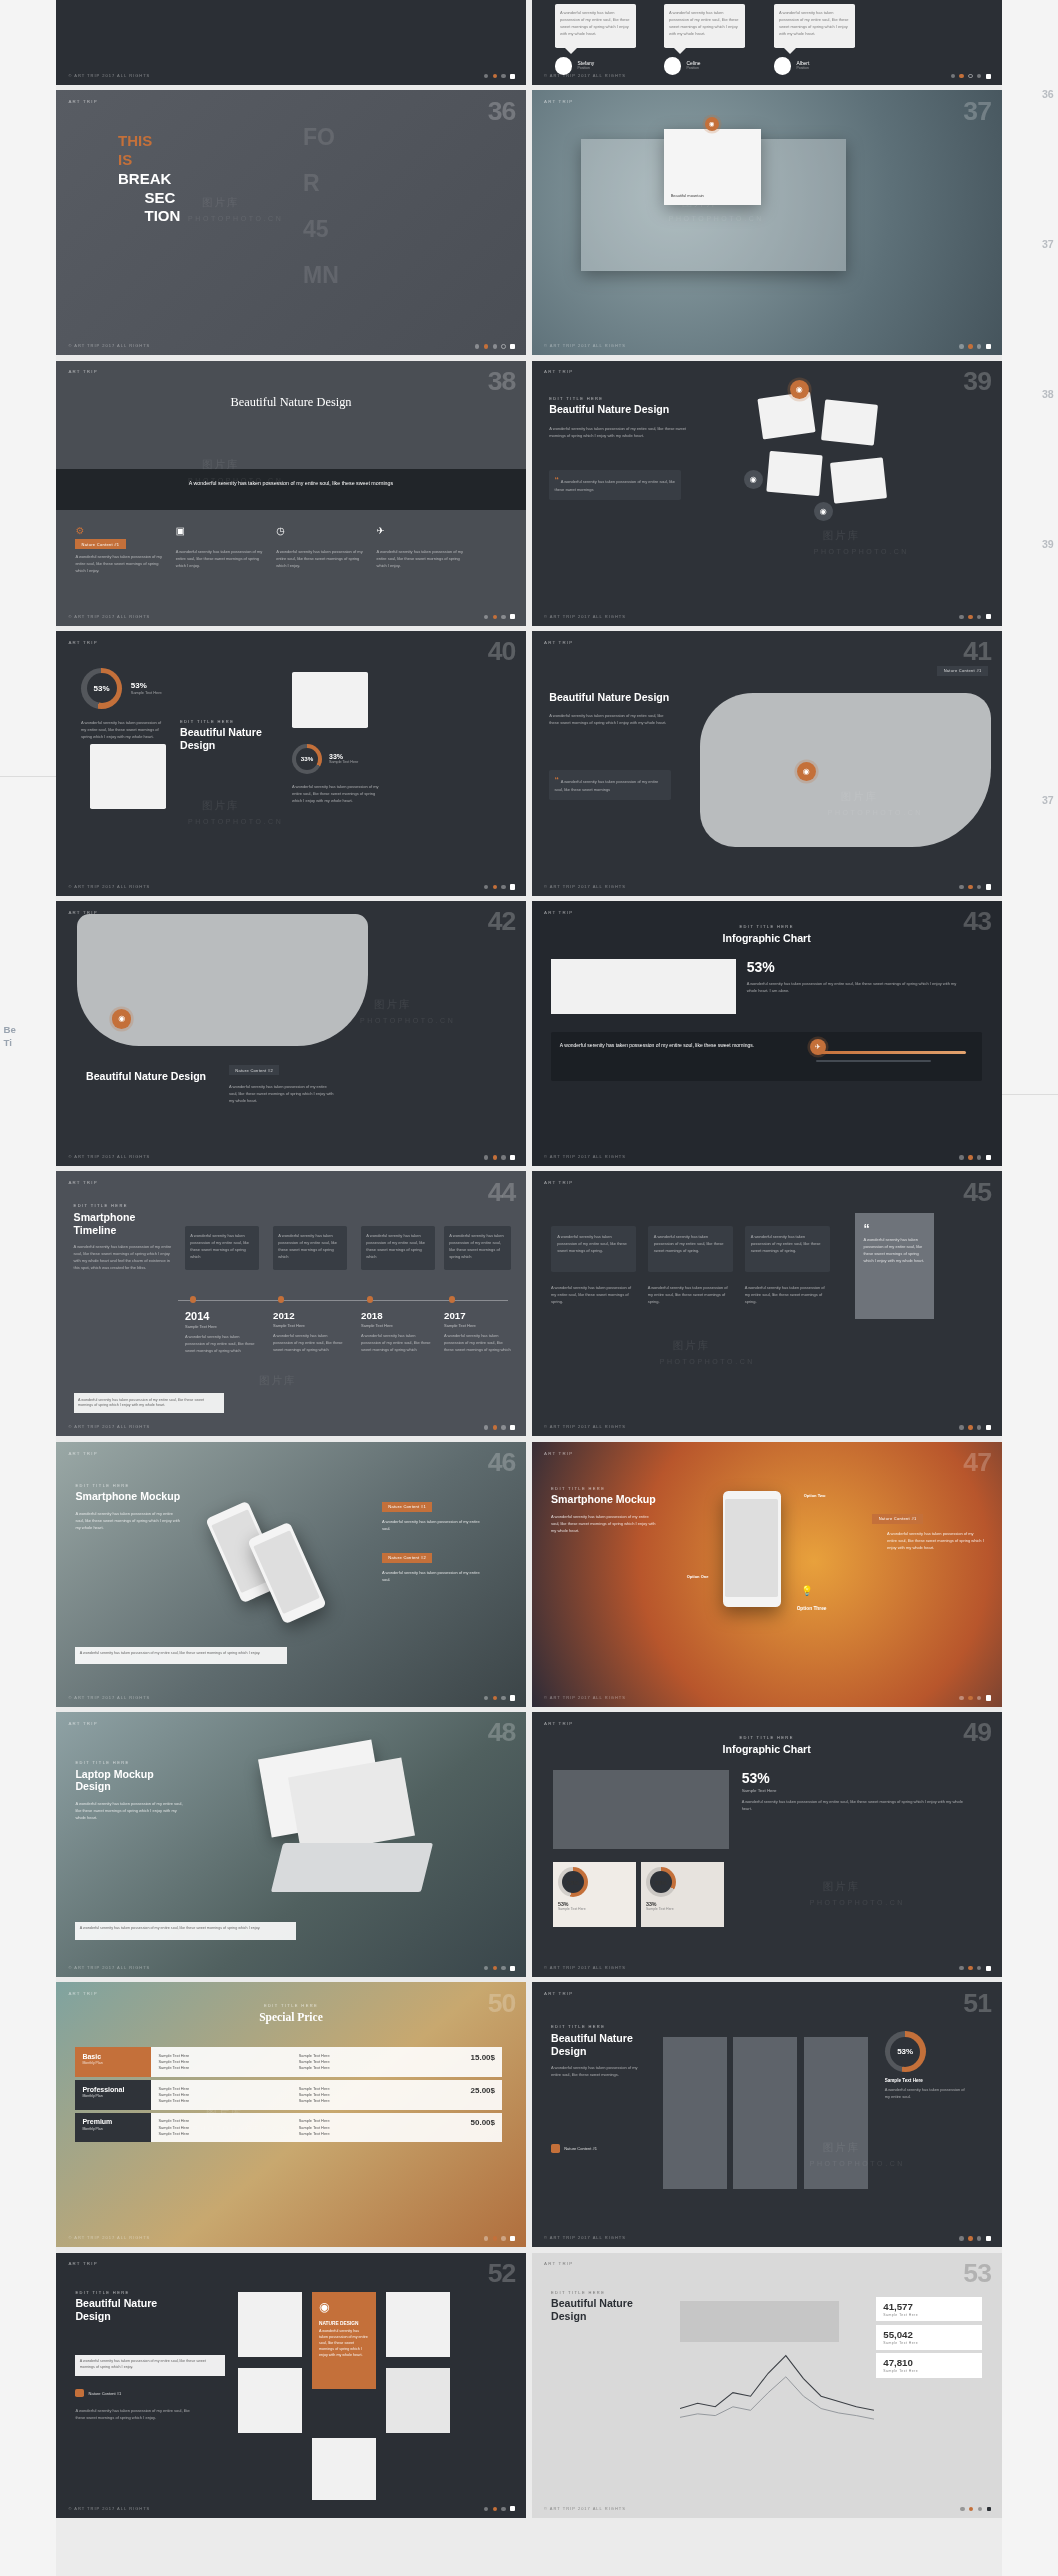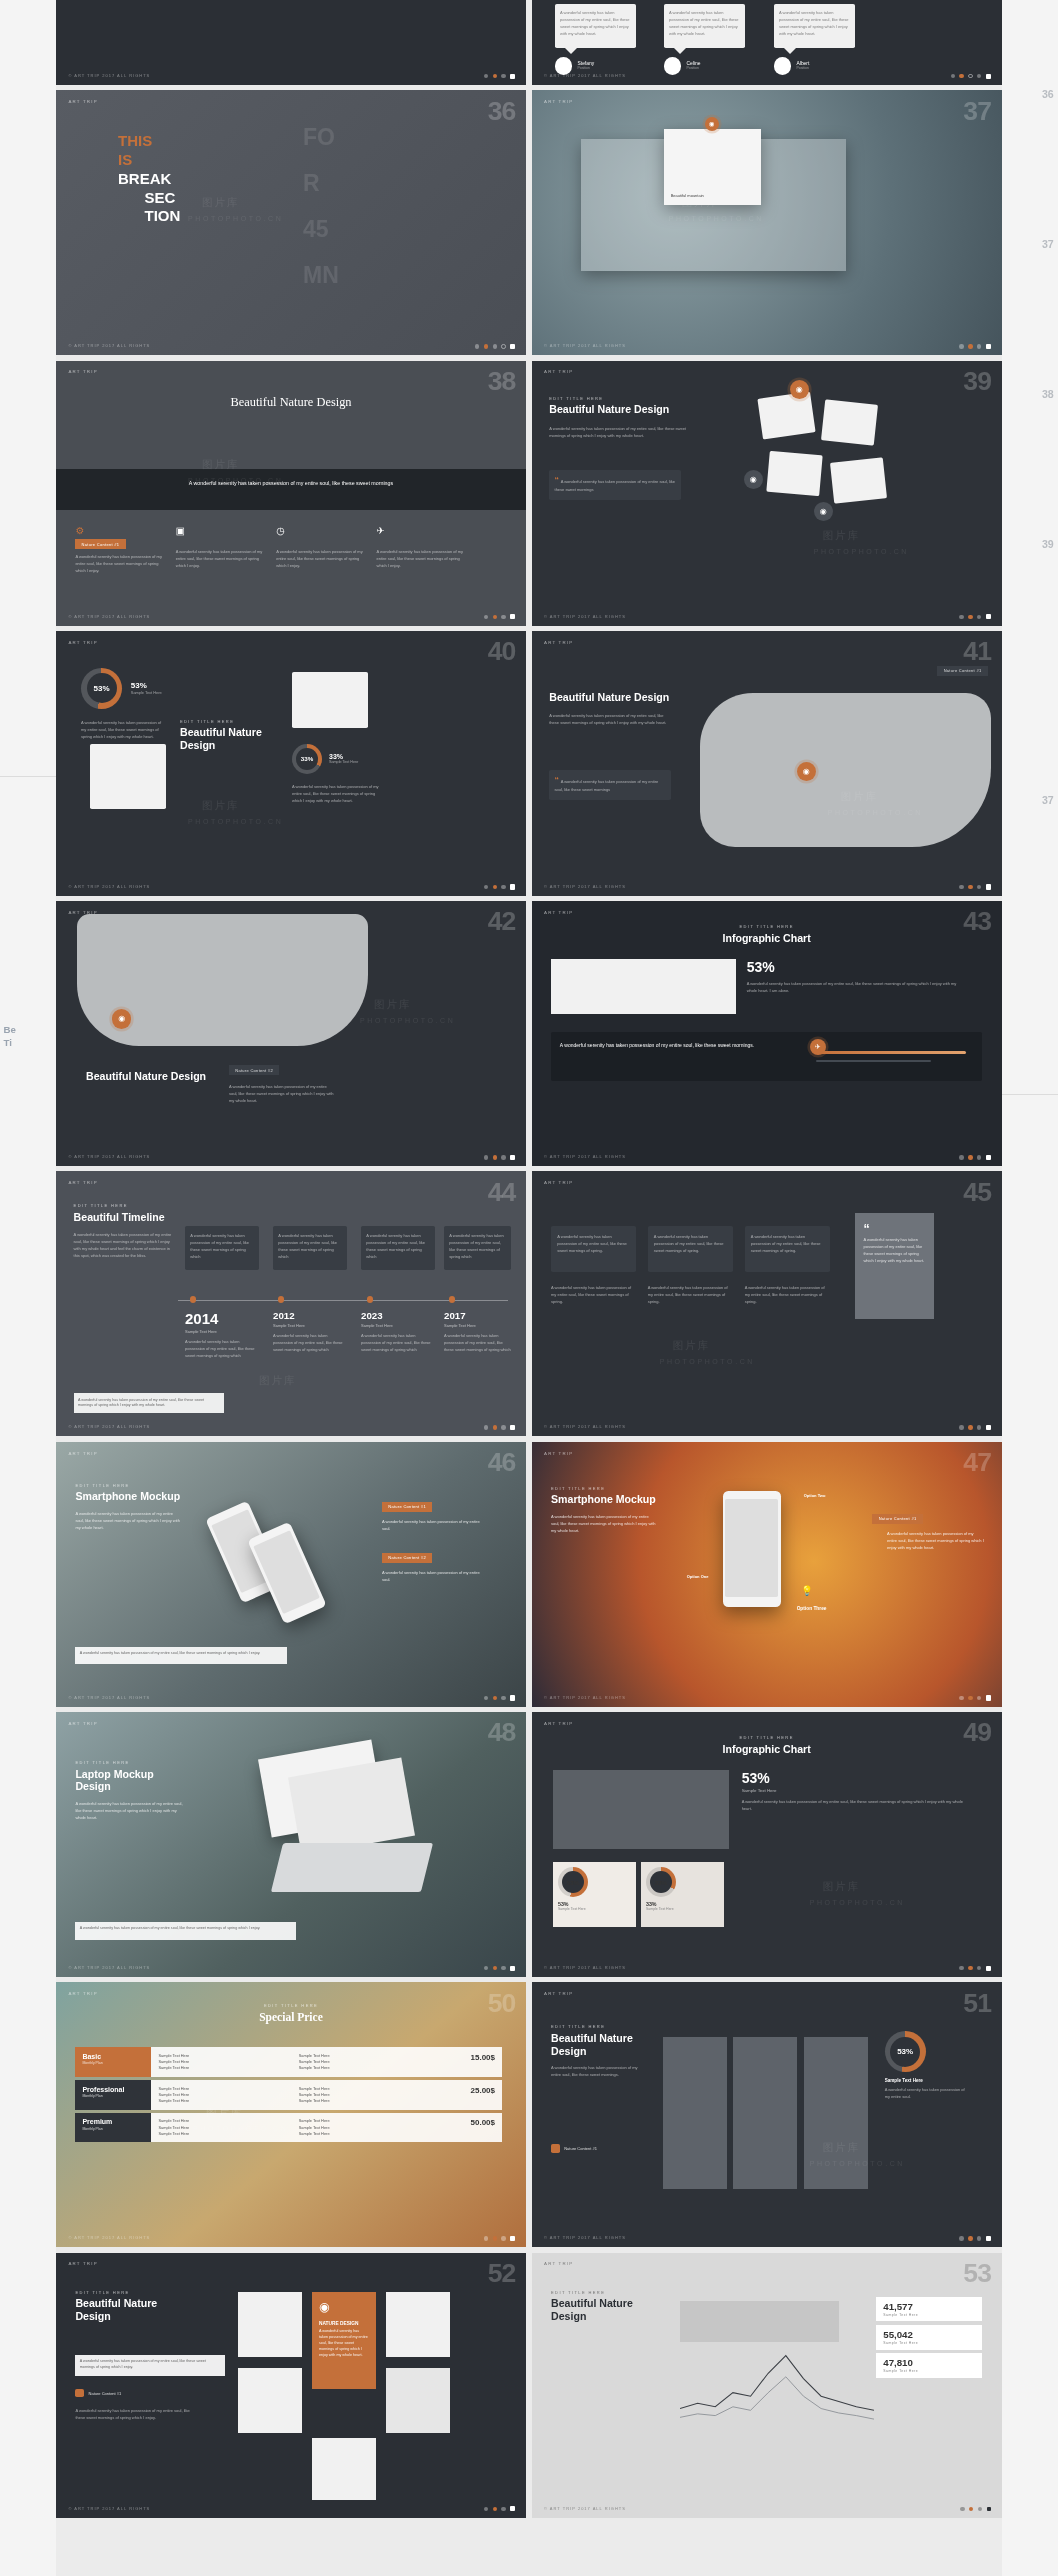--- a/index.html
+++ b/index.html
@@ -599,52 +599,52 @@
           <i></i>
           <i class="sq"></i>
         </div>
     </div>
 
     <div class="slide s44">
       <div class="brand">ART TRIP</div>
       <div class="pagenum">44</div>
       <div style="position:absolute;left:17.6px;top:32px;width:99px">
         <div class="eyebrow">EDIT TITLE HERE</div>
-        <div class="title-md">Beautiful Timeline</div>
+        <div class="title-md">Smartphone Timeline</div>
         <div class="body-txt" style="margin-top:7px">A wonderful serenity has taken possession of my entire soul, like these sweet mornings of spring which I enjoy with my whole heart and feel the charm of existence in this spot, which was created for the bliss.</div>
       </div>
       <div class="tl-line" style="left:122px;right:17.6px;top:129px"></div>
       <div class="card" style="position:absolute;left:129px;top:55px;width:74px;height:44px;padding:5.3px">
         <div class="body-txt">A wonderful serenity has taken possession of my entire soul, like these sweet mornings of spring which</div>
       </div>
       <div class="card" style="position:absolute;left:217px;top:55px;width:74px;height:44px;padding:5.3px">
         <div class="body-txt">A wonderful serenity has taken possession of my entire soul, like these sweet mornings of spring which</div>
       </div>
       <div class="card" style="position:absolute;left:305px;top:55px;width:74px;height:44px;padding:5.3px">
         <div class="body-txt">A wonderful serenity has taken possession of my entire soul, like these sweet mornings of spring which</div>
       </div>
       <div class="card" style="position:absolute;left:388px;top:55px;width:67px;height:44px;padding:5.3px">
         <div class="body-txt">A wonderful serenity has taken possession of my entire soul, like these sweet mornings of spring which</div>
       </div>
       <div class="tl-dot" style="left:134px;top:125px"></div>
       <div class="tl-dot" style="left:222px;top:125px"></div>
       <div class="tl-dot" style="left:311px;top:125px"></div>
       <div class="tl-dot" style="left:393px;top:125px"></div>
       <div style="position:absolute;left:129px;top:139px;width:74px">
-        <div style="color:#fff;font-size:15px;font-weight:bold">2014</div>
+        <div style="color:#fff;font-size:11px;font-weight:bold">2014</div>
         <div style="color:rgba(255,255,255,.6);font-size:4px;margin:1.8px 0 3.5px">Sample Text Here</div>
         <div class="body-txt">A wonderful serenity has taken possession of my entire soul, like these sweet mornings of spring which</div>
       </div>
       <div style="position:absolute;left:217px;top:139px;width:74px">
         <div style="color:#fff;font-size:9.7px;font-weight:bold">2012</div>
         <div style="color:rgba(255,255,255,.6);font-size:4px;margin:1.8px 0 3.5px">Sample Text Here</div>
         <div class="body-txt">A wonderful serenity has taken possession of my entire soul, like these sweet mornings of spring which</div>
       </div>
       <div style="position:absolute;left:305px;top:139px;width:74px">
-        <div style="color:#fff;font-size:9.7px;font-weight:bold">2023</div>
+        <div style="color:#fff;font-size:9.7px;font-weight:bold">2018</div>
         <div style="color:rgba(255,255,255,.6);font-size:4px;margin:1.8px 0 3.5px">Sample Text Here</div>
         <div class="body-txt">A wonderful serenity has taken possession of my entire soul, like these sweet mornings of spring which</div>
       </div>
       <div style="position:absolute;left:388px;top:139px;width:67px">
         <div style="color:#fff;font-size:9.7px;font-weight:bold">2017</div>
         <div style="color:rgba(255,255,255,.6);font-size:4px;margin:1.8px 0 3.5px">Sample Text Here</div>
         <div class="body-txt">A wonderful serenity has taken possession of my entire soul, like these sweet mornings of spring which</div>
       </div>
       <div style="position:absolute;left:17.6px;top:222px;width:150px;height:19.4px;background:rgba(255,255,255,.9);padding:4.4px">
         <div style="color:#666;font-size:3.7px;line-height:1.5">A wonderful serenity has taken possession of my entire soul, like these sweet mornings of spring which I enjoy with my whole heart.</div>

